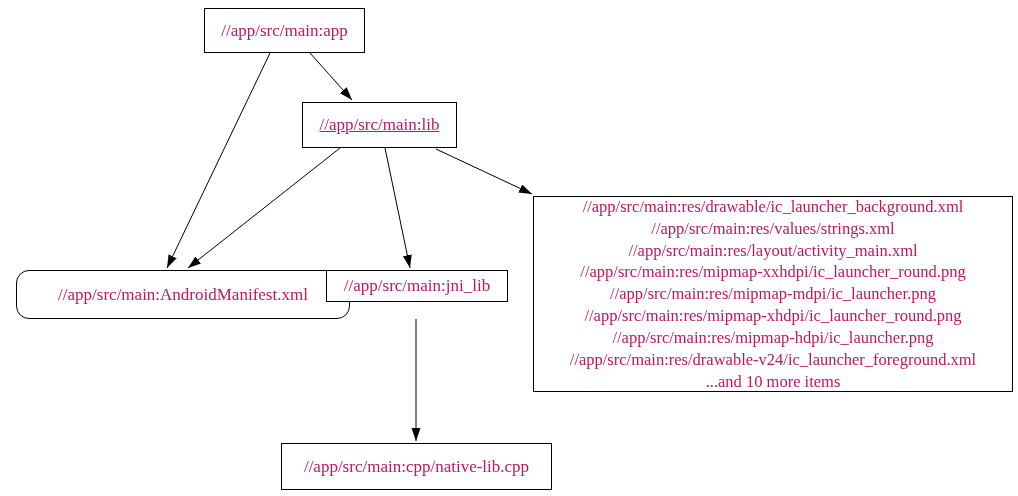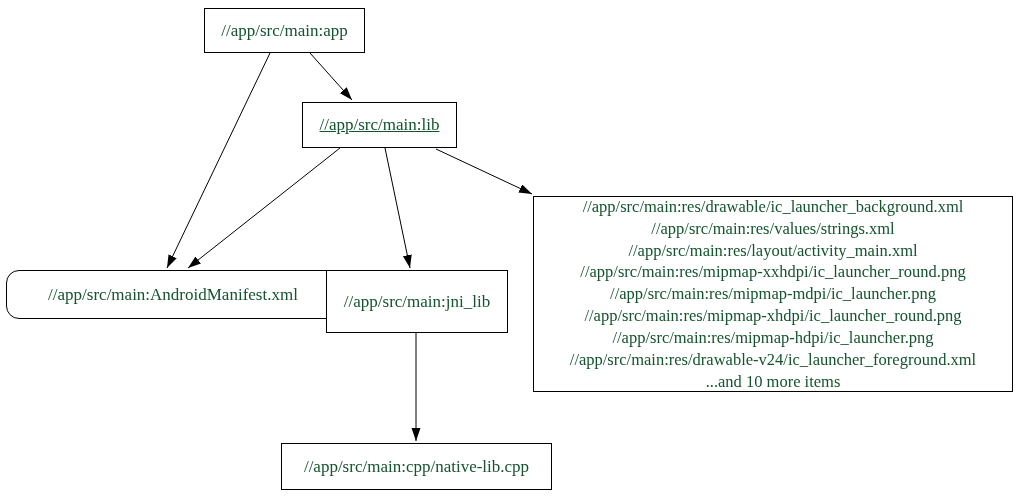--- a/index.html
+++ b/index.html
@@ -6,21 +6,21 @@
     margin: 0;
     padding: 0;
     background: #ffffff;
   }
   .canvas {
     position: relative;
     width: 1018px;
     height: 496px;
     background: #ffffff;
     font-family: "Liberation Serif", "DejaVu Serif", serif;
-    color: #14532d;
+    color: #be185d;
     overflow: hidden;
   }
   .edges-layer {
     position: absolute;
     left: 0;
     top: 0;
     width: 1018px;
     height: 496px;
   }
   .node {
@@ -31,22 +31,22 @@
     display: flex;
     align-items: center;
     justify-content: center;
     text-align: center;
     font-size: 17px;
     line-height: 1.15;
     white-space: nowrap;
   }
   .node-app        { left: 204px; top: 8px;   width: 161px; height: 45px; }
   .node-lib        { left: 302px; top: 102px; width: 155px; height: 46px; text-decoration: underline; }
-  .node-manifest   { left: 6px;   top: 270px; width: 334px; height: 49px; border-radius: 13px; }
-  .node-jni-lib    { left: 326px; top: 270px; width: 182px; height: 63px; }
+  .node-manifest   { left: 16px;   top: 270px; width: 334px; height: 49px; border-radius: 13px; }
+  .node-jni-lib    { left: 326px; top: 270px; width: 182px; height: 32px; }
   .node-native-lib { left: 281px; top: 443px; width: 271px; height: 47px; }
   .node-resources  {
     left: 533px; top: 196px; width: 480px; height: 196px;
     flex-direction: column;
     font-size: 16.5px;
     line-height: 19.5px;
     justify-content: space-between;
   }
   .res-line {
     display: block;

